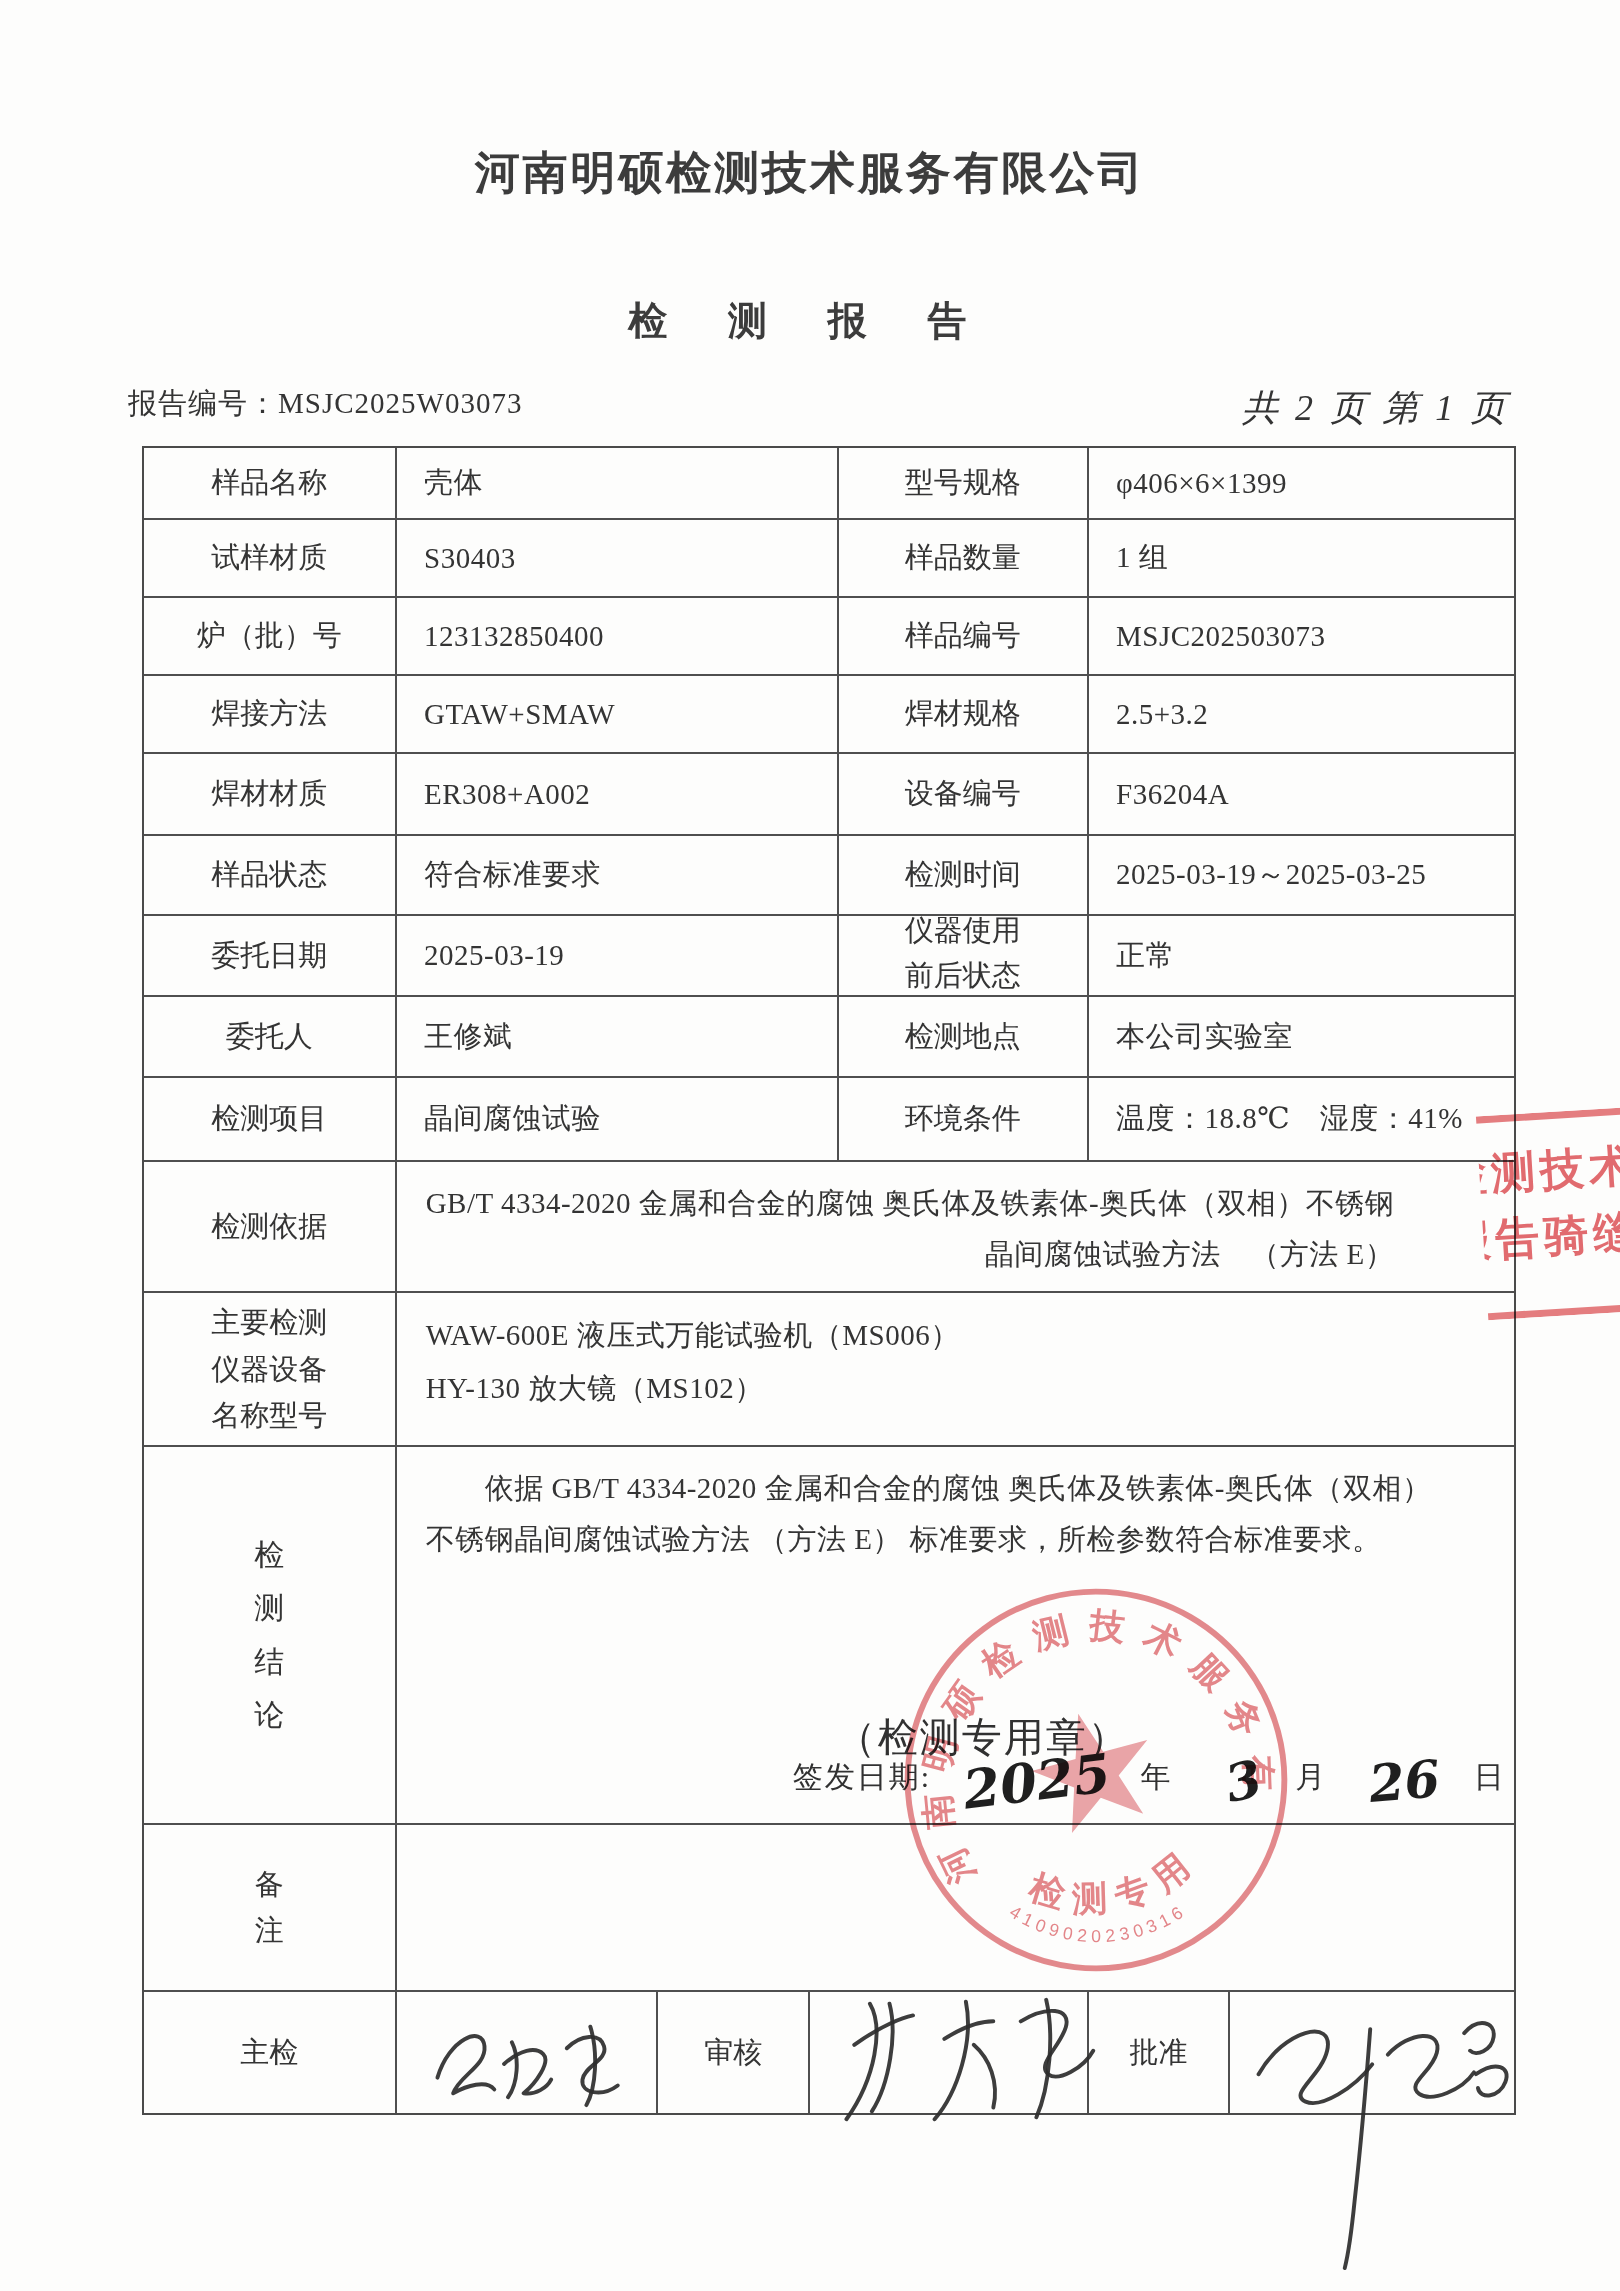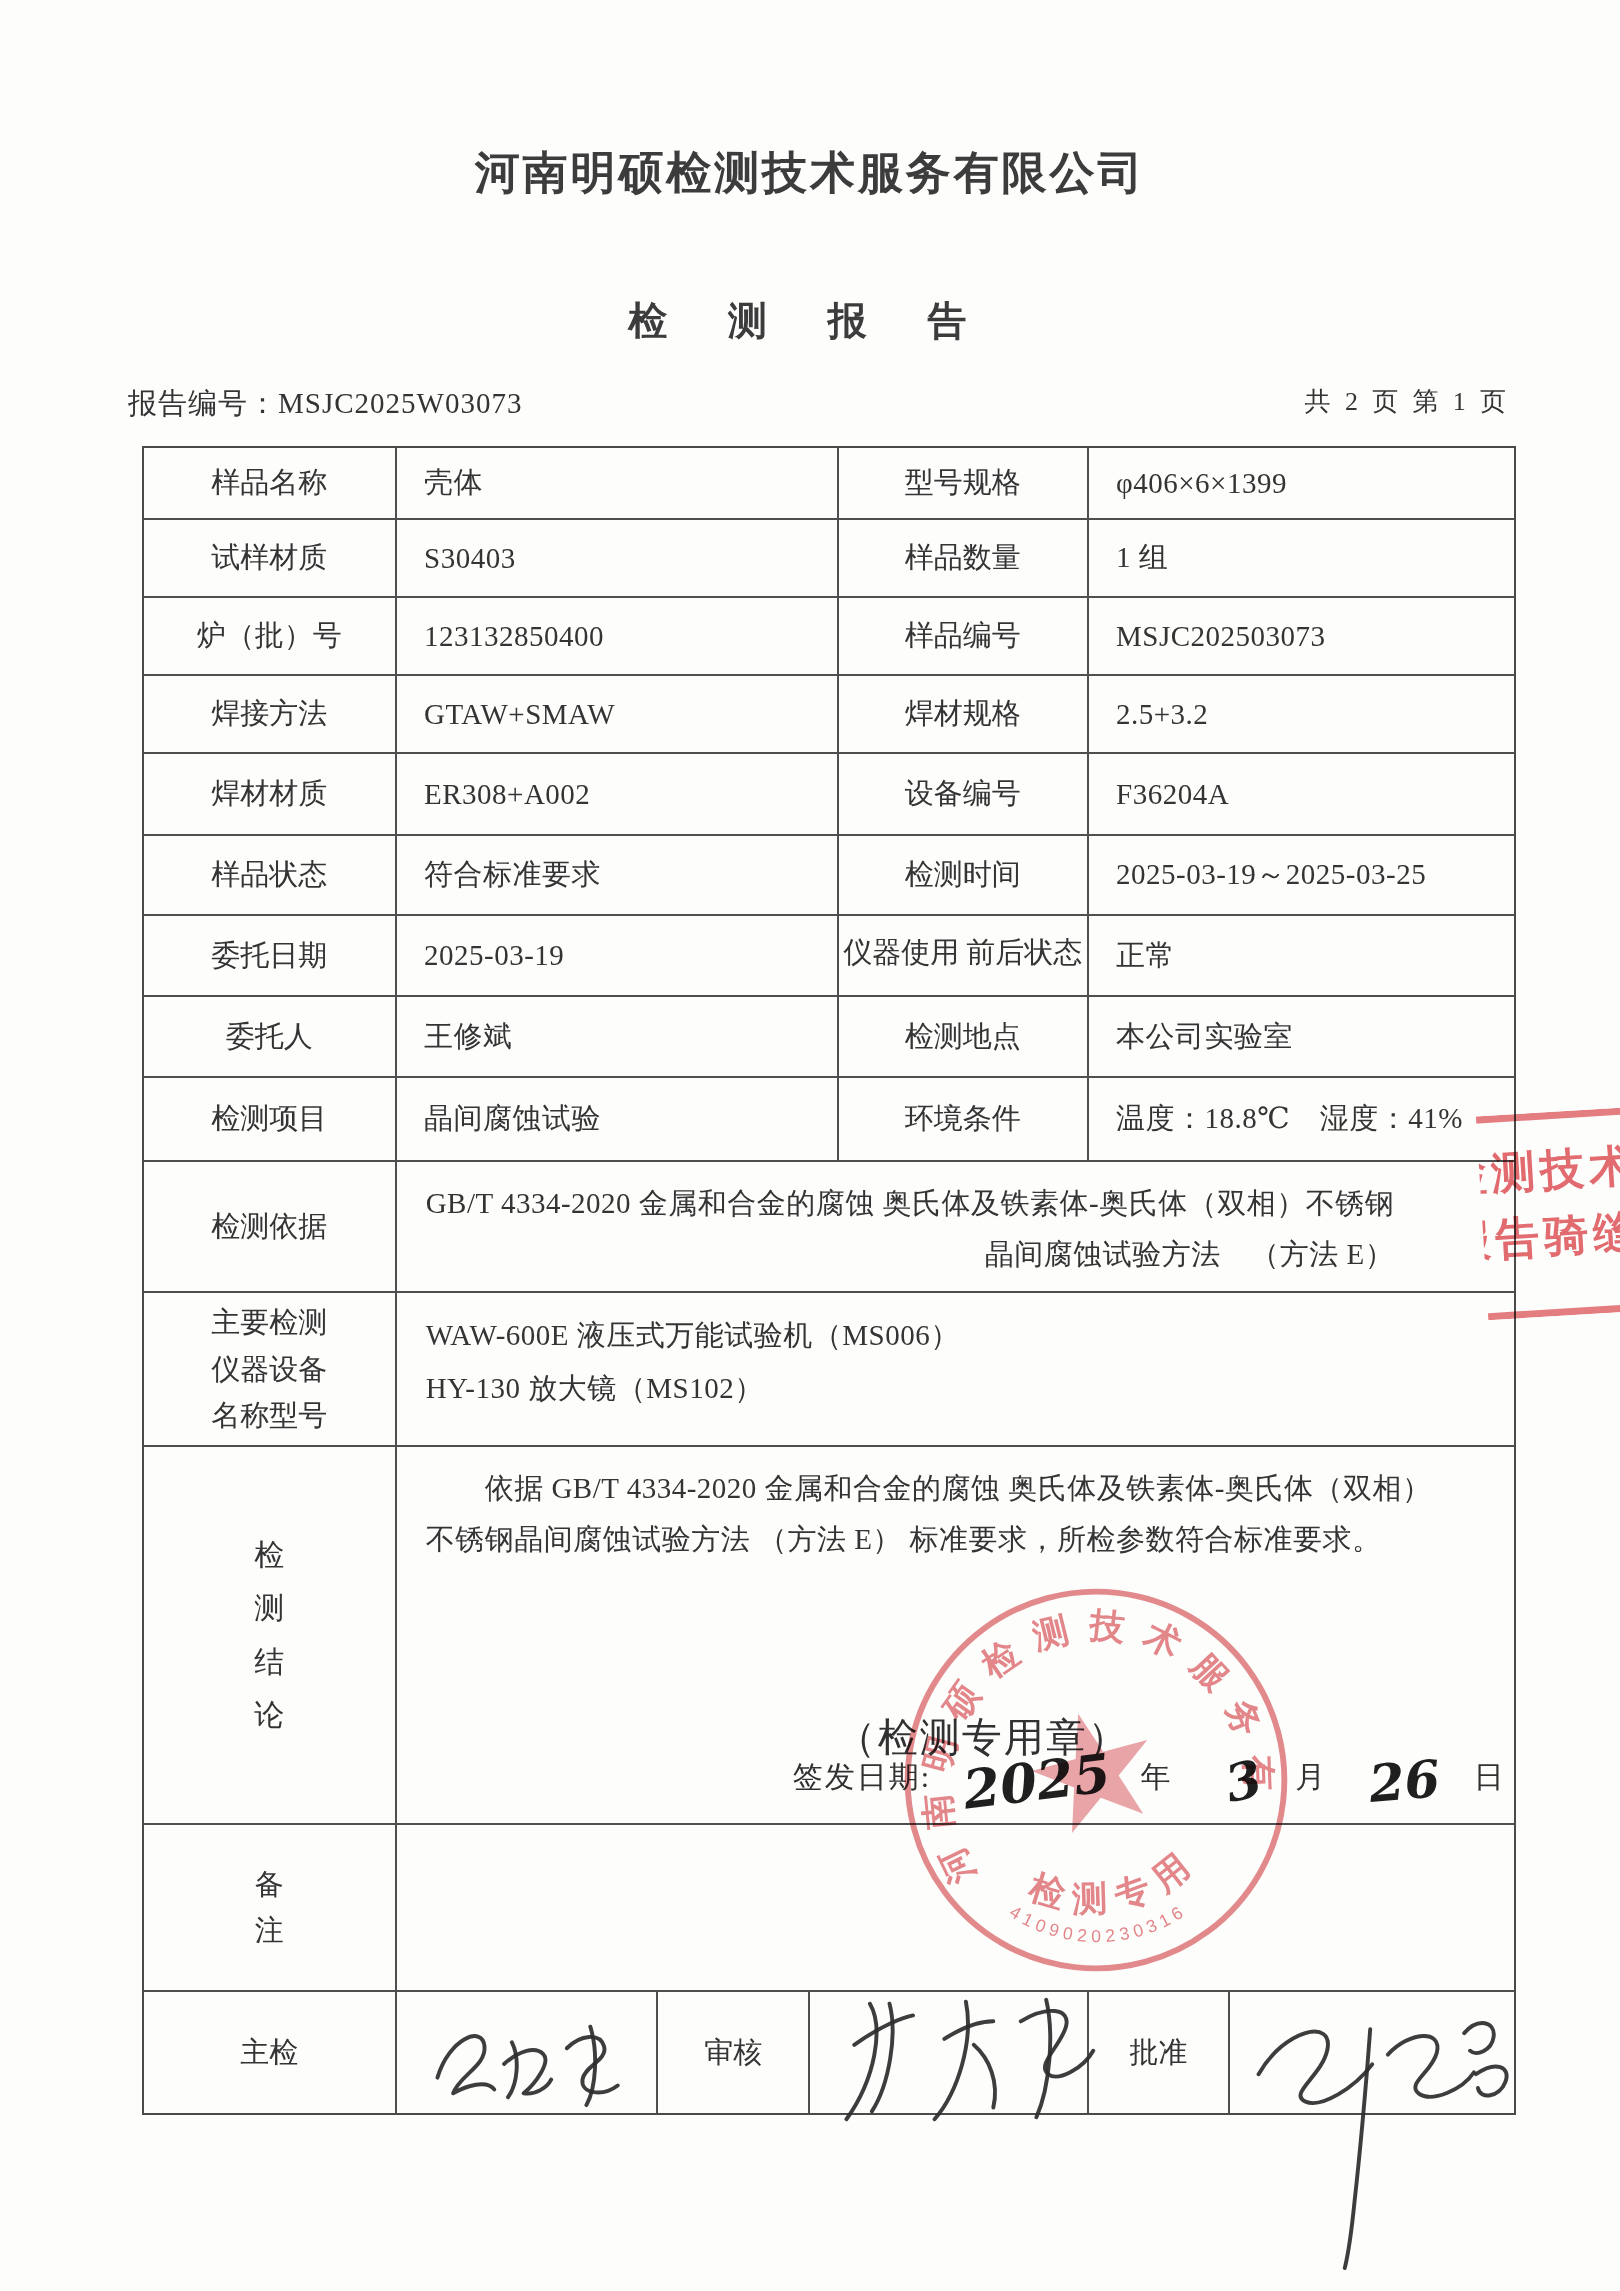--- a/index.html
+++ b/index.html
@@ -7,32 +7,32 @@
     width:1620px;height:2292px;position:relative;overflow:hidden;
     background:#fdfdfc;
     font-family:"Liberation Serif","DejaVu Serif",serif;
     color:#333;
   }
   .abs{position:absolute;}
   
   .company{left:0;top:143px;width:1620px;text-align:center;font-size:45px;font-weight:600;letter-spacing:2.9px;color:#3c3c3c;}
   .doc-title{left:0;top:294px;width:1620px;text-align:center;font-size:39px;font-weight:600;letter-spacing:25.5px;color:#3c3c3c;}
   .meta-left{left:128px;top:384px;font-size:29px;color:#343434;letter-spacing:1px;}
-  .meta-right{right:110px;top:384px;font-size:26px;color:#343434;letter-spacing:3.9px;}
+  .meta-right{right:110px;top:384px;font-size:36px;color:#343434;letter-spacing:3.9px;font-style:italic;}
   
   .rtable{left:142px;top:446px;width:1374px;border:2.9px solid #4a4a4a;box-sizing:border-box;background:transparent;}
   .trow{display:flex;width:100%;box-sizing:border-box;border-bottom:2px solid #4f4f4f;}
   .trow.last{border-bottom:none;}
   .cell{box-sizing:border-box;display:flex;align-items:center;font-size:29px;color:#343434;}
   .cell.rb{border-right:2px solid #4f4f4f;}
   .lab{justify-content:center;text-align:center;}
   .val{justify-content:flex-start;padding-left:27.4px;letter-spacing:0.5px;}
   .c1{width:253px;} .c2{width:443px;} .c3{width:250px;font-family:Liberation Mono, monospace;} .c4{width:426px;}
   .wide{width:1119px;}
-  .two-line{justify-content:center;line-height:1.32;gap:7px;}
+  .two-line{flex-direction:column;justify-content:center;line-height:1.32;gap:7px;}
   .blocktext{display:block;padding:15.7px 25.5px 9.8px 29px;line-height:1.78;letter-spacing:0.5px;}
   .vlabel{flex-direction:column;justify-content:center;gap:23.5px;line-height:1;}
   .vlabel.small-gap{gap:17.6px;}
   .rel{position:relative;border-radius:20px;}
   .indent1{text-indent:59px;}
   
   .seal-note{position:absolute;left:439px;top:263px;font-size:40px;color:#313131;letter-spacing:2px;}
   .issue-line{position:absolute;left:396px;top:310px;font-size:30px;color:#313131;display:flex;align-items:flex-end;gap:28px;}
   .hw{font-style:italic;font-weight:600;color:#1f1f1f;font-family:"DejaVu Serif","Liberation Serif",serif;}
   .hw-year{font-size:53px;transform:rotate(-7deg);margin:0 2px 0 3.9px;line-height:.8;}

